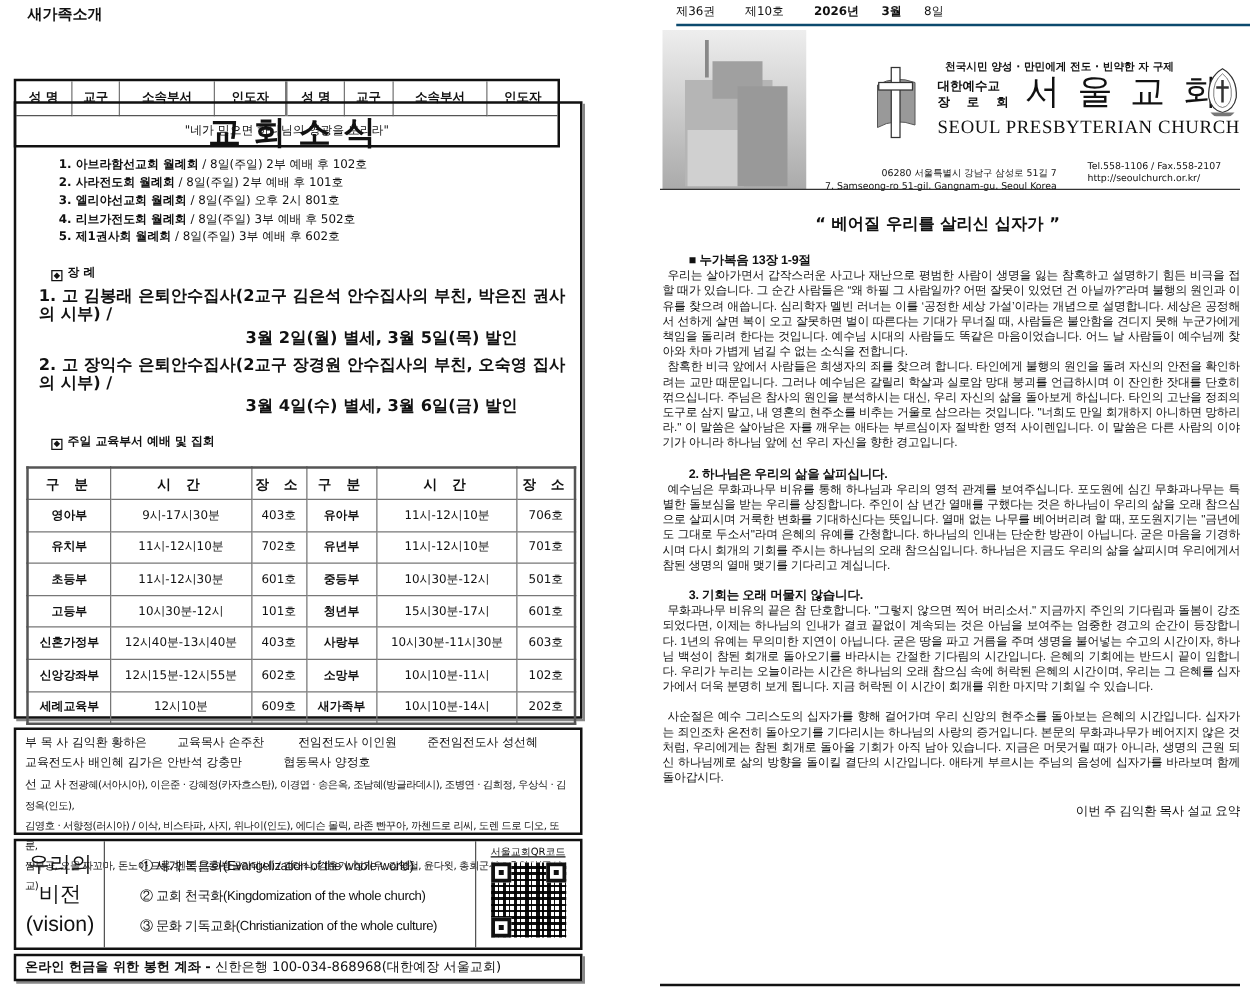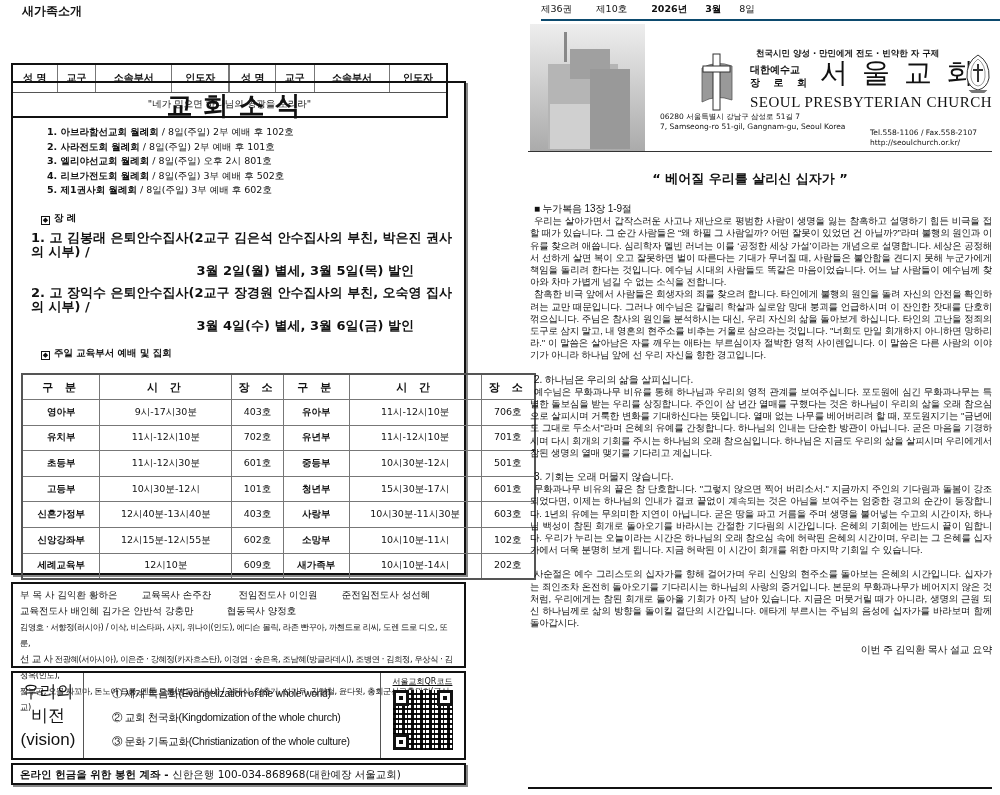--- a/index.html
+++ b/index.html
@@ -18,21 +18,21 @@
   .news { position: absolute; left: 11px; top: 81px; width: 455px; height: 494px; border: 2px solid #111; box-shadow: 2px 2px 0 #888; }
   .news-title { text-align: center; font-size: 26px; font-weight: bold; letter-spacing: 10px; margin-top: 5px; }
   .sub-h { font-size: 9.5px; font-weight: bold; margin-left: 28px; margin-top: 6px; }
   .sub-h .bullet { display: inline-block; width: 9px; height: 9px; border: 1px solid #111; font-size: 7px; line-height: 7px; text-align: center; margin-right: 4px; vertical-align: -1px; }
   .mlist { margin-left: 34px; font-size: 9.5px; line-height: 14.5px; margin-top: 2px; }
   .mlist b { font-weight: bold; }
   .flist { margin-left: 18px; font-size: 13px; line-height: 14px; margin-top: 6px; }
   .flist .fdate { text-align: right; margin-right: 50px; margin-top: 5px; margin-bottom: 8px; font-weight: bold; }
   .fname { font-weight: bold; }
 
-  .edu { position: absolute; left: 10px; top: 373px; width: 515px; border: 2px solid #555; border-collapse: collapse; font-size: 9.5px; }
+  .edu { position: absolute; left: 10px; top: 373px; width: 440px; border: 2px solid #555; border-collapse: collapse; font-size: 9.5px; }
   .edu th, .edu td { border: 1px solid #777; text-align: center; height: 25.6px; }
   .edu th { font-weight: bold; font-size: 11px; letter-spacing: 4px; }
   .edu td.dept { font-weight: bold; margin-left: 29px; }
 
   .staff { position: absolute; left: 11px; top: 582px; width: 455px; height: 86px; border: 2px solid #111; padding: 3px 7px; font-size: 9.5px; line-height: 16px; }
   .staff b { font-weight: normal; }
   .staff .miss { font-size: 8.3px; letter-spacing: -0.4px; line-height: 16px; }
   .staff .miss b { font-size: 9.5px; }
 
   .vision { position: absolute; left: 11px; top: 671px; width: 455px; height: 89px; border: 2px solid #111; display: flex; }
@@ -54,27 +54,27 @@
   .hdr span { margin-right: 24px; white-space: nowrap; }
   .hdr span.sp { margin-right: 18px; font-weight: bold; }
   .photo { position: absolute; left: 30px; top: 24px; width: 115px; height: 128px; background: linear-gradient(180deg, #eee 0%, #ccc 50%, #aaa 100%); overflow: hidden; }
   .photo .bld { position: absolute; background: #999; }
   .cross-logo { position: absolute; left: 198px; top: 50px; width: 36px; height: 62px; }
   .slogan { position: absolute; left: 256px; top: 48px; font-size: 8.5px; font-weight: bold; }
   .denom { position: absolute; left: 250px; top: 63px; font-size: 10px; font-weight: bold; line-height: 13px; }
   .chname { position: absolute; left: 320px; top: 54px; font-size: 28px; font-family: "DejaVu Serif", serif; letter-spacing: 14px; }
   .chname-en { position: absolute; left: 250px; top: 94px; font-size: 15px; font-family: "Liberation Serif", serif; letter-spacing: 0.5px; text-align: center; }
   .seal { position: absolute; left: 465px; top: 54px; width: 26px; height: 40px; border: 1px solid #333; border-radius: 50% 50% 40% 40%; }
-  .addr { position: absolute; left: 160px; top: 112px; font-size: 7.5px; line-height: 10px; }
+  .addr { position: absolute; left: 160px; top: 134px; font-size: 7.5px; line-height: 10px; text-align: right; }
   .tel { position: absolute; left: 370px; top: 128px; font-size: 7.5px; line-height: 10px; }
   .hdr-line { position: absolute; left: 28px; top: 151px; width: 464px; height: 1px; background: #333; }
 
   .sermon-title { position: absolute; left: 0; top: 170px; width: 500px; text-align: center; font-size: 13px; font-weight: bold; }
   .sermon { position: absolute; left: 30px; top: 203px; width: 462px; font-size: 9.45px; line-height: 12.2px; text-align: justify; letter-spacing: -0.15px; font-family: "Liberation Sans", sans-serif; }
-  .sermon .pt { font-weight: normal; font-size: 10px; margin-left: 4px; margin-top: 8px; }
+  .sermon .pt { font-weight: bold; font-size: 10px; margin-left: 21px; margin-top: 8px; }
   .sermon .pt.first { margin-top: 0; }
   .sermon p { text-indent: 4px; }
   .sermon .sig { text-align: right; margin-top: 14px; font-size: 10px; }
   .bottom-line { position: absolute; left: 28px; top: 787px; width: 464px; height: 2px; background: #111; }
 </style>
 </head>
 <body>
 
 <div class="left">
   <div class="sec-label">새가족소개</div>
@@ -194,22 +194,22 @@
       <b>부 목 사</b> <span>김익환 황하은</span>
       &nbsp;&nbsp;&nbsp;&nbsp;&nbsp;&nbsp;&nbsp;<b>교육목사</b> <span>손주찬</span>
       &nbsp;&nbsp;&nbsp;&nbsp;&nbsp;&nbsp;&nbsp;&nbsp;<b>전임전도사</b> <span>이인원</span>
       &nbsp;&nbsp;&nbsp;&nbsp;&nbsp;&nbsp;&nbsp;<b>준전임전도사</b> <span>성선혜</span>
     </div>
     <div>
       <b>교육전도사</b> <span>배인혜 김가은 안반석 강충만</span>
       &nbsp;&nbsp;&nbsp;&nbsp;&nbsp;&nbsp;&nbsp;&nbsp;&nbsp;&nbsp;<b>협동목사</b> <span>양정호</span>
     </div>
     <div class="miss">
+      <div><b>선 교 사</b> <span>전광혜(서아시아), 이은준 · 강혜정(카자흐스탄), 이경엽 · 송은옥, 조남혜(방글라데시), 조병연 · 김희정, 우상식 · 김정옥(인도),</span></div>
       <div>김영호 · 서향정(러시아) / 이삭, 비스타파, 사지, 위나이(인도), 에디슨 몰릭, 라존 빤꾸아, 까첸드로 리씨, 도렌 드로 디오, 또룬,</div>
-      <div><b>선 교 사</b> <span>전광혜(서아시아), 이은준 · 강혜정(카자흐스탄), 이경엽 · 송은옥, 조남혜(방글라데시), 조병연 · 김희정, 우상식 · 김정옥(인도),</span></div>
       <div>짬부공, 오몰 짜꼬마, 돈노아 므롱, 멘톤 므롱(방글라데시) / 김태식, 김춘기, 성기우, 김영철, 윤다윗, 총회군선교후원회(군선교)</div>
     </div>
   </div>
 
   <div class="vision">
     <div class="vis-title">
       <span>우리의</span>
       <span>비전</span>
       <span>(vision)</span>
     </div>

